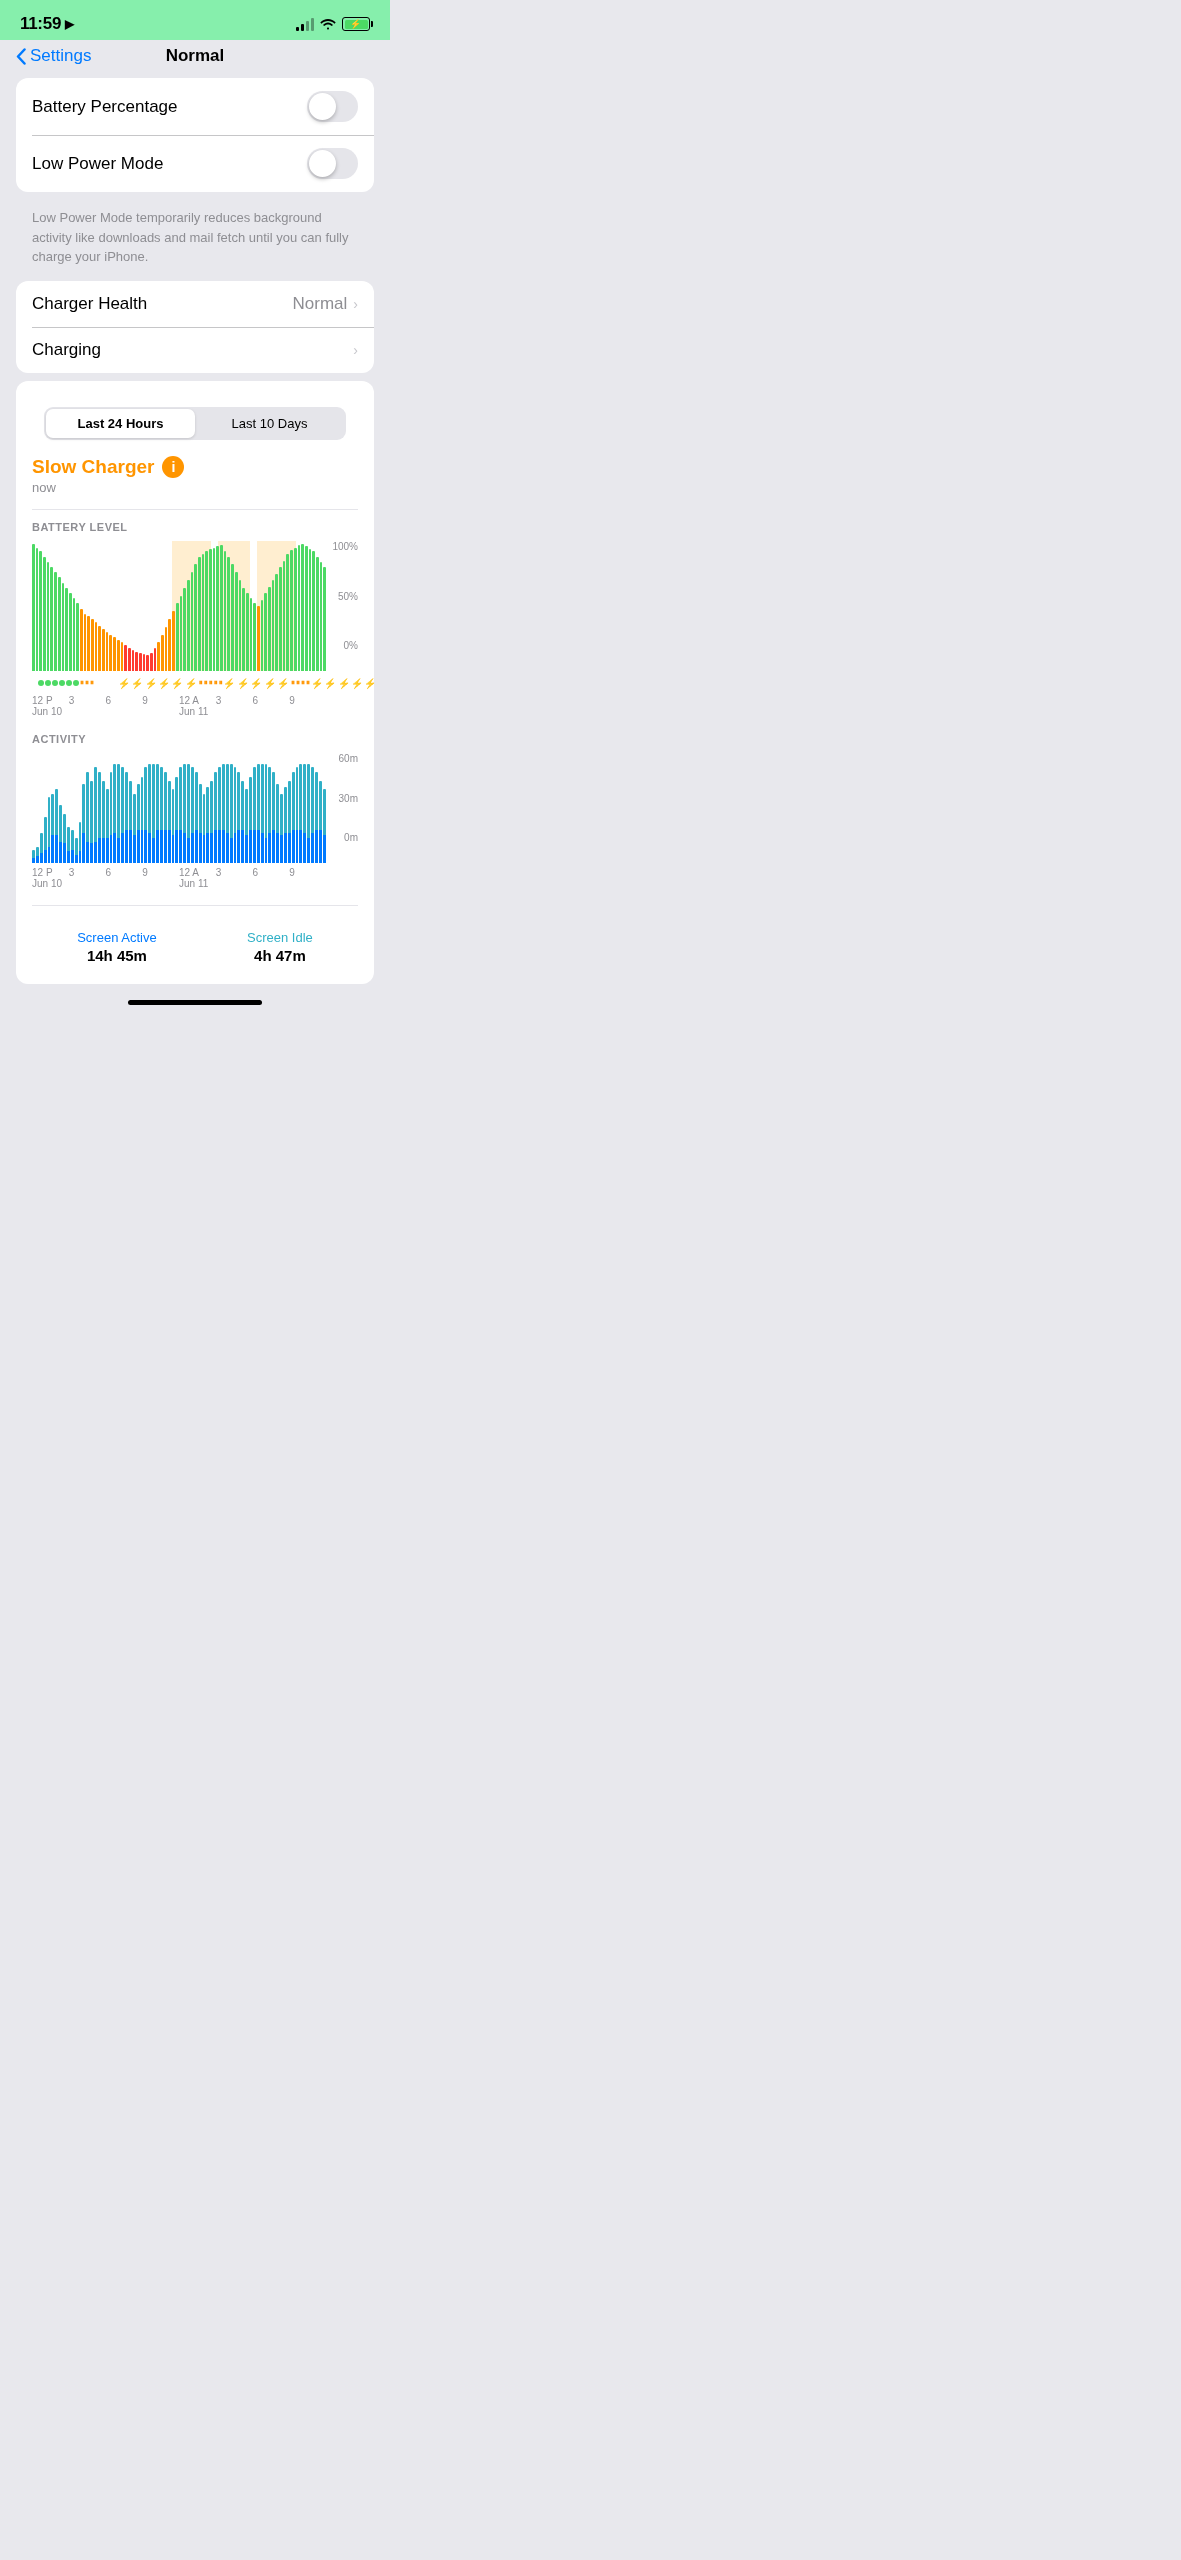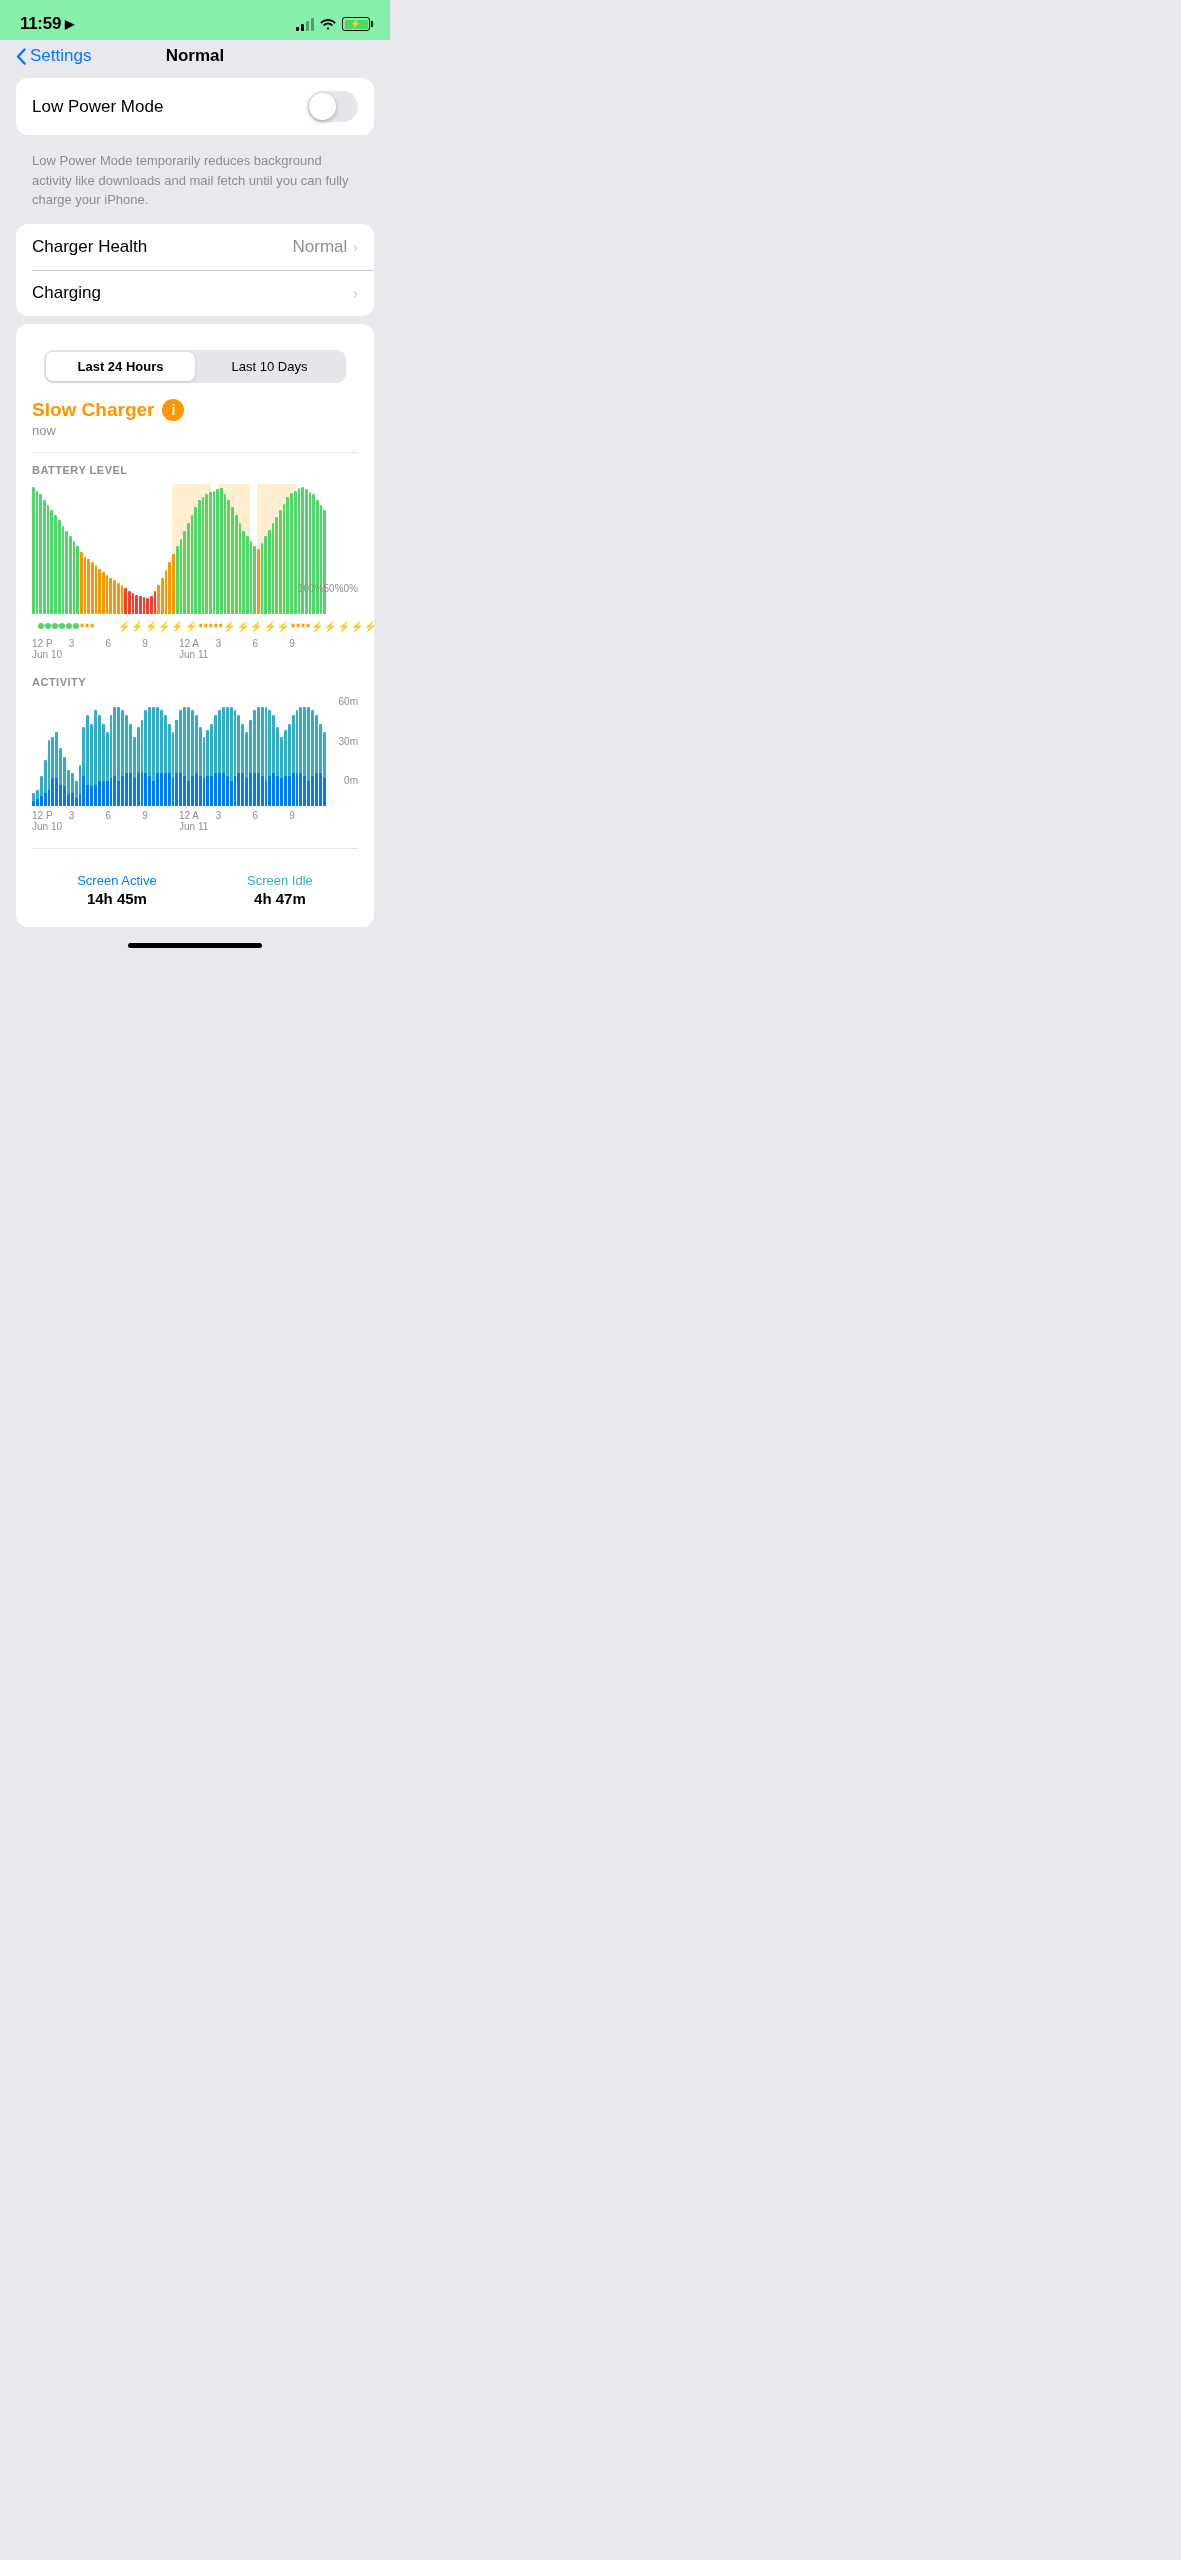--- a/index.html
+++ b/index.html
@@ -273,21 +273,21 @@
       height: 130px;
       margin-bottom: 4px;
     }
 
     .chart-y-labels {
       position: absolute;
       right: 0;
       top: 0;
       bottom: 20px;
       display: flex;
-      flex-direction: row;
+      flex-direction: column;
       justify-content: space-between;
       align-items: flex-end;
     }
     .chart-y-label {
       font-size: 10px;
       color: #8e8e93;
     }
 
     .chart-bars-wrap {
       position: absolute;
@@ -469,20 +469,24 @@
       <path d="M8.5 1.5L2 8.5L8.5 15.5" stroke="#007aff" stroke-width="2.5" stroke-linecap="round" stroke-linejoin="round"></path>
     </svg>
     <span style="color:#007aff;font-size:17px;">Settings</span>
   </div>
   <span class="nav-title">Normal</span>
 </div>
 
 <div class="content">
 
   <div class="card">
+    <div class="card-row">
+      <span class="card-row-label">Battery Percentage</span>
+      <div class="toggle"></div>
+    </div>
     <div class="card-row">
       <span class="card-row-label">Low Power Mode</span>
       <div class="toggle"></div>
     </div>
   </div>
 
   <div class="description-text">Low Power Mode temporarily reduces background activity like downloads and mail fetch until you can fully charge your iPhone.</div>
 
   <div class="card">
     <div class="card-row">

